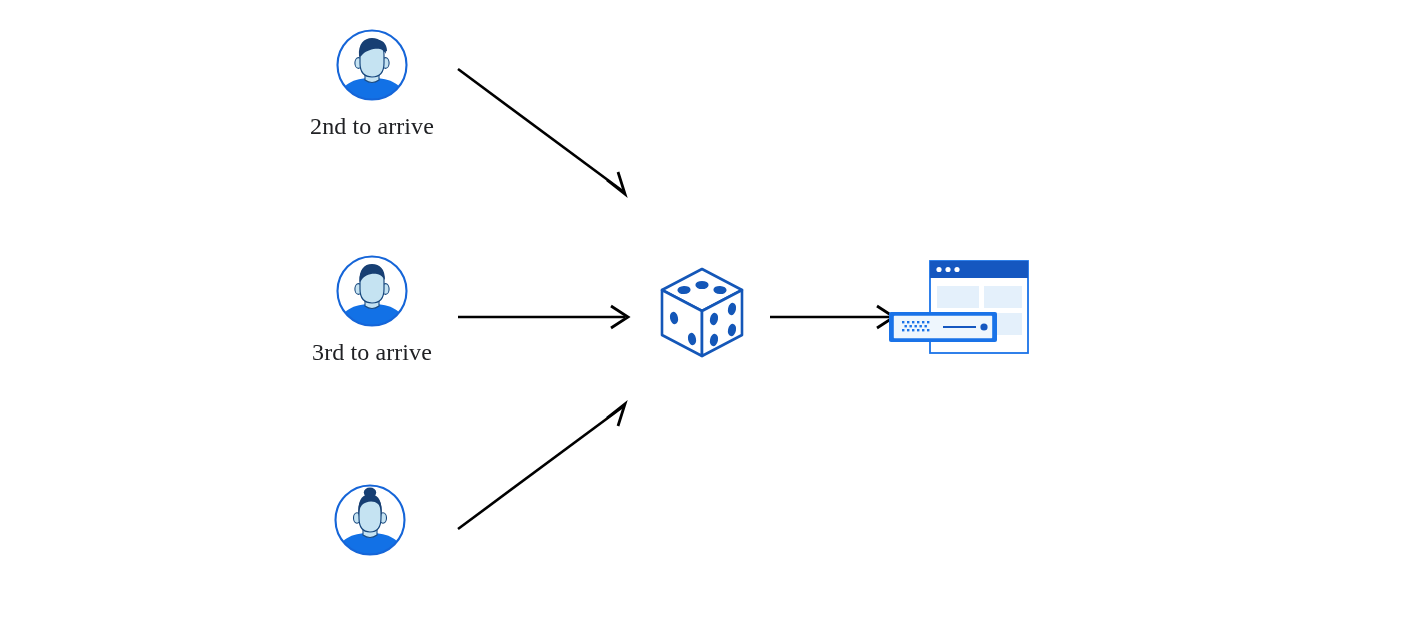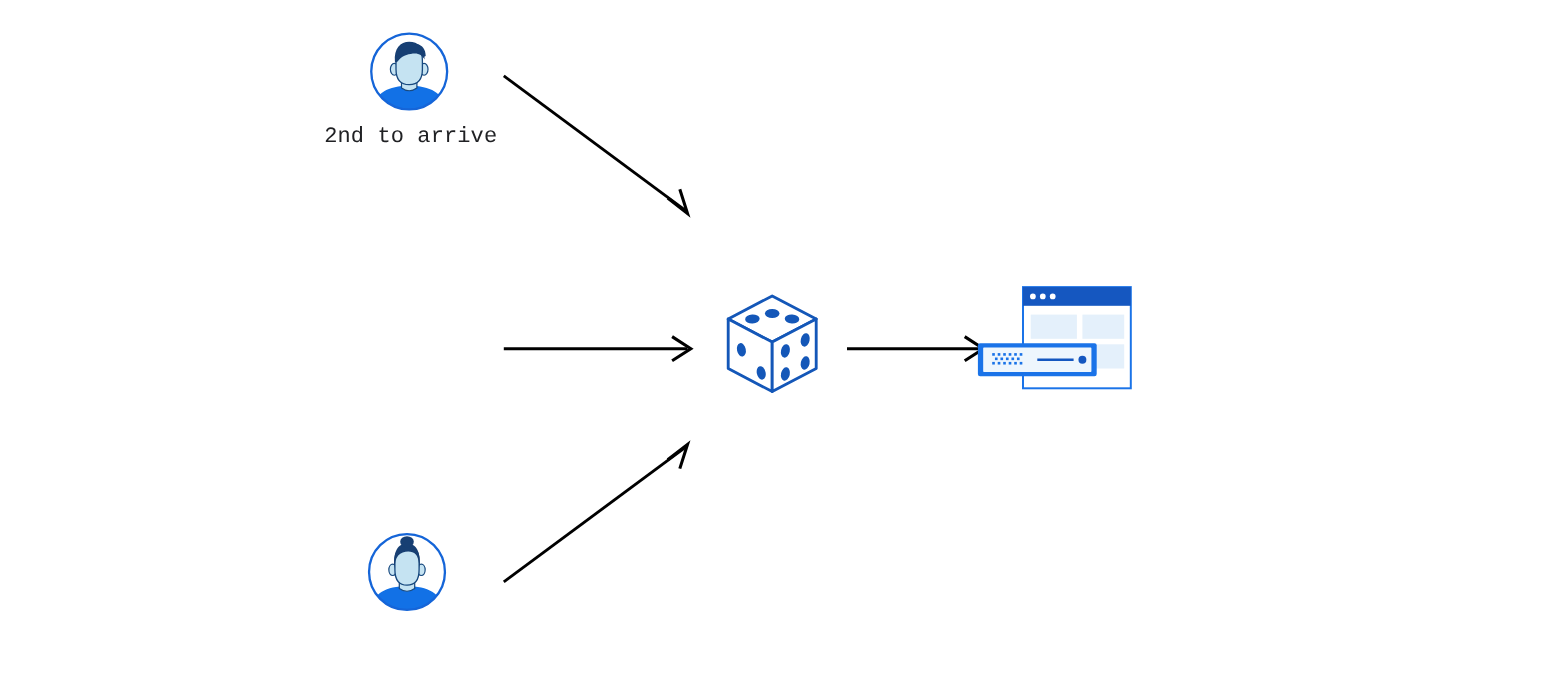--- a/index.html
+++ b/index.html
@@ -25,23 +25,23 @@
     position: absolute;
   }
   .avatar-node { width: 160px; }
   .avatar-wrap {
     width: 160px;
     display: flex;
     justify-content: center;
   }
   .node-label {
     width: 100%;
-    text-align: right;
-    font-family: Liberation Mono, monospace;
-    font-size: 20px;
+    text-align: center;
+    font-family: Liberation Serif, serif;
+    font-size: 24px;
     color: #202124;
     letter-spacing: 0.1px;
     white-space: nowrap;
   }
   .avatar-label { margin-top: 11px; }
   .origin-label { margin-top: 9px; }
 
   .arrows-layer {
     position: absolute;
     left: 0;
@@ -105,20 +105,42 @@
 
           <path d="M 24 28 C 23 16 29 10 37 10 C 45 10 51 15 51 26 C 51 26 49 22 45 21 C 40 20 32 22 28 26 C 26 28 25 30 24 28 Z" fill="#173f73"></path>
           <path d="M 44 12 C 49 13 52 17 52 23 L 49.5 24 C 49 18 47 14 43 12.8 Z" fill="#173f73"></path>
         </g>
         <circle cx="37" cy="37" r="34.5" fill="none" stroke="#1565d8" stroke-width="2.1"></circle>
       </svg>
     </div>
     <div class="node-label avatar-label">2nd to arrive</div>
   </div>
 
+  <div class="node avatar-node" style="left:292px; top:254px;">
+    <div class="avatar-wrap">
+      <svg width="74" height="74" viewBox="0 0 74 74">
+        <defs>
+          <clipPath id="clip-av2">
+              <circle cx="37" cy="37" r="34.5"></circle>
+            </clipPath>
+        </defs>
+        <g clip-path="url(#clip-av2)">
+          <rect x="0" y="0" width="74" height="74" fill="#ffffff"></rect>
+          <path d="M 3 74 C 5 57 17 50 37 50 C 57 50 69 57 71 74 Z" fill="#1271e6"></path>
+          <path d="M 30 41 L 30 52 Q 37 57 44 52 L 44 41 Z" fill="#c5e3f2" stroke="#18497f" stroke-width="1.1"></path>
+          <ellipse cx="23.5" cy="35" rx="3.6" ry="5.4" fill="#c5e3f2" stroke="#18497f" stroke-width="1.1"></ellipse>
+          <ellipse cx="50.5" cy="35" rx="3.6" ry="5.4" fill="#c5e3f2" stroke="#18497f" stroke-width="1.1"></ellipse>
+          <path d="M 25 27 C 25 17 30 13 37 13 C 44 13 49 17 49 27 L 49 35 C 49 45 44 49 37 49 C 30 49 25 45 25 35 Z" fill="#c5e3f2" stroke="#18497f" stroke-width="1.2"></path>
+          <path d="M 24.5 27 C 24 16 29 10 37 10 C 45 10 50 15 50 26 C 50 26 47 21 42 20 C 35 19 29 22 26.5 26 C 25.5 27.5 25 29 24.5 27 Z" fill="#173f73"></path>
+        </g>
+        <circle cx="37" cy="37" r="34.5" fill="none" stroke="#1565d8" stroke-width="2.1"></circle>
+      </svg>
+    </div>
+    <div class="node-label avatar-label">3rd to arrive</div>
+  </div>
 
   <div class="node avatar-node" style="left:290px; top:483px;">
     <div class="avatar-wrap">
       <svg width="74" height="74" viewBox="0 0 74 74">
         <defs>
           <clipPath id="clip-av3">
               <circle cx="37" cy="37" r="34.5"></circle>
             </clipPath>
         </defs>
         <g clip-path="url(#clip-av3)">

